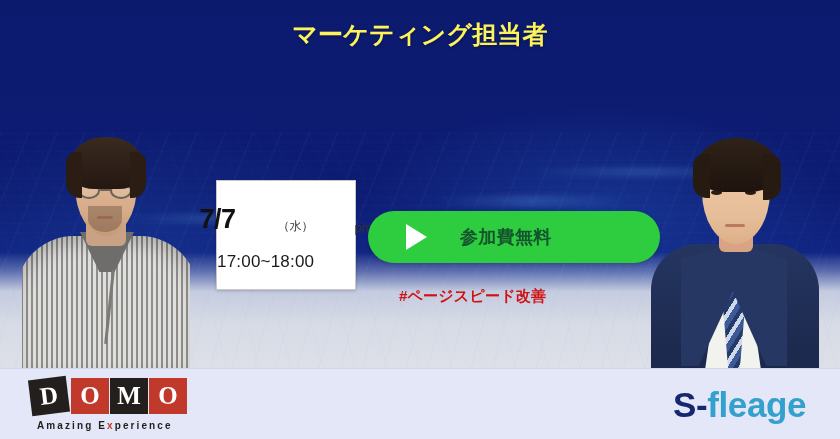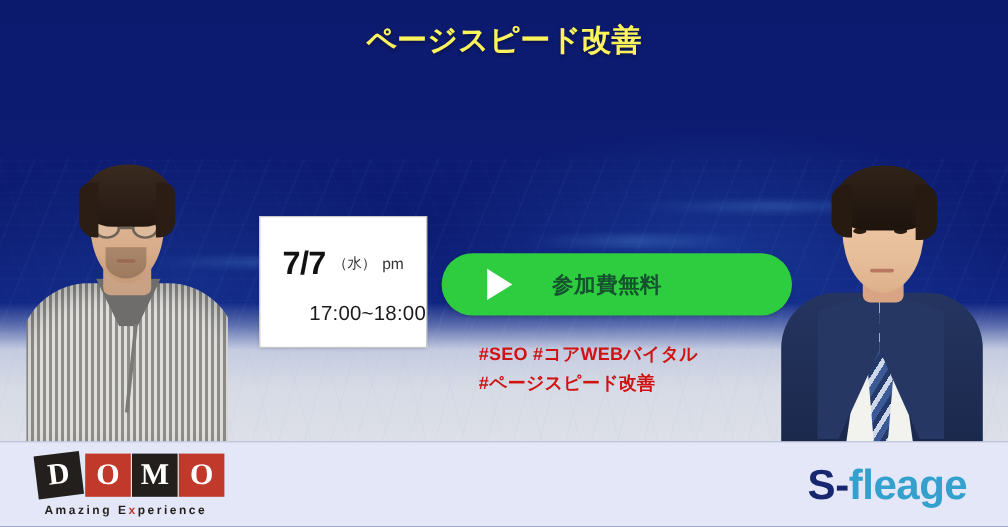--- a/index.html
+++ b/index.html
@@ -201,34 +201,35 @@
   
   .date-card{
     position:absolute; left:216px; top:180px;
     width:140px; height:110px;
     background:#ffffff;
     border:1px solid #c8c8c8;
     z-index:14;
     box-shadow:0 1px 3px rgba(0,0,0,.18);
   }
   .date-row{
-    display:flex; align-items:center; justify-content:center;
+    display:flex; align-items:flex-end; justify-content:center;
     margin-top:23px;
+    gap:36px;
   }
   .date-day{
     font-size:27px; font-weight:700; color:#111; letter-spacing:-.5px;
   }
   .date-dow{
     font-size:12px; color:#333; margin-left:6px;
   }
   .date-ampm{
     font-size:13px; color:#333; margin-left:5px;
   }
   .date-time{
-    text-align:right; margin-top:17px;
+    text-align:left; margin-top:17px;
     font-size:17px; color:#1a1a1a; letter-spacing:.2px;
   }
 
   
   .cta{
     position:absolute; left:368px; top:211px;
     width:292px; height:52px;
     background:#2ecd3f;
     border-radius:26px;
     display:flex; align-items:center;
@@ -306,21 +307,21 @@
 
   <div class="bg-navy"></div>
   <div class="bg-texture"></div>
   <div class="bg-streak" style="left:430px;top:196px;width:200px;height:10px;"></div>
   <div class="bg-streak" style="left:520px;top:168px;width:250px;height:8px;"></div>
   <div class="bg-streak" style="left:120px;top:215px;width:180px;height:7px;"></div>
   <div class="bg-light"></div>
   <div class="bg-light-tex"></div>
 
   <div class="headline">
-    <span class="headline-sub2">ページスピード改善</span>
+    <span class="headline-sub2">マーケティング担当者</span>
   </div>
 
   <div class="person person-left">
     <div class="p-body pl-body"></div>
     <div class="pl-collar"></div>
     <div class="pl-lanyard"></div>
     <div class="p-neck pl-neck"></div>
     <div class="p-face pl-face"></div>
     <div class="pl-beard"></div>
     <div class="pl-brow pl-brow-l"></div>
@@ -360,21 +361,20 @@
     </div>
     <div class="date-time">17:00~18:00</div>
   </div>
 
   <div class="cta">
     <span class="cta-play"></span>
     <span class="cta-label">参加費無料</span>
   </div>
 
   <div class="tags">
-    <div class="tag-line">#SEO #コアWEBバイタル</div>
     <div class="tag-line">#ページスピード改善</div>
   </div>
 
   <div class="footer">
 
     <div class="domo">
       <div class="domo-tiles">
         <div class="domo-tile domo-d">D</div>
         <div class="domo-tile domo-o1">O</div>
         <div class="domo-tile domo-m">M</div>

